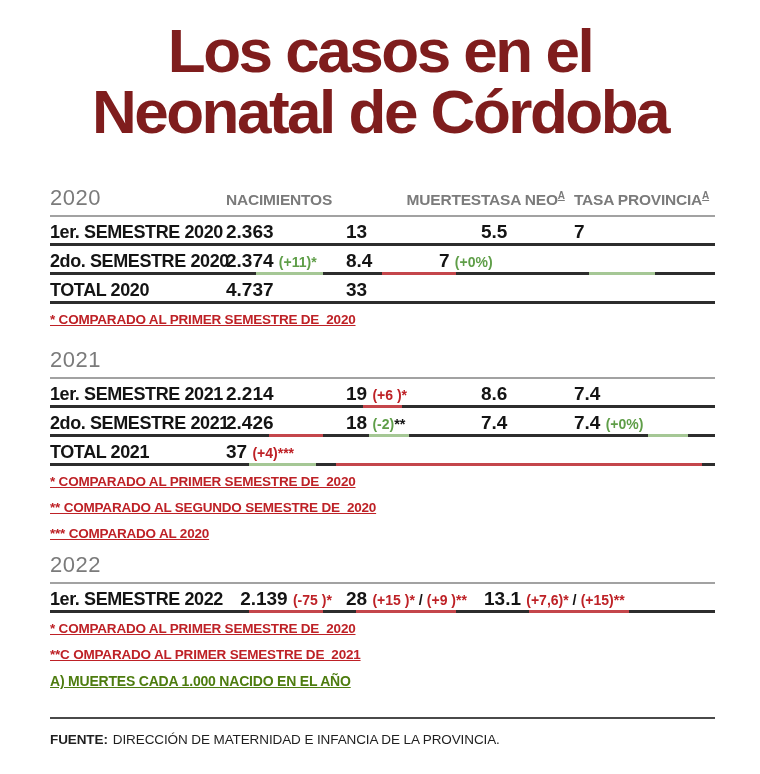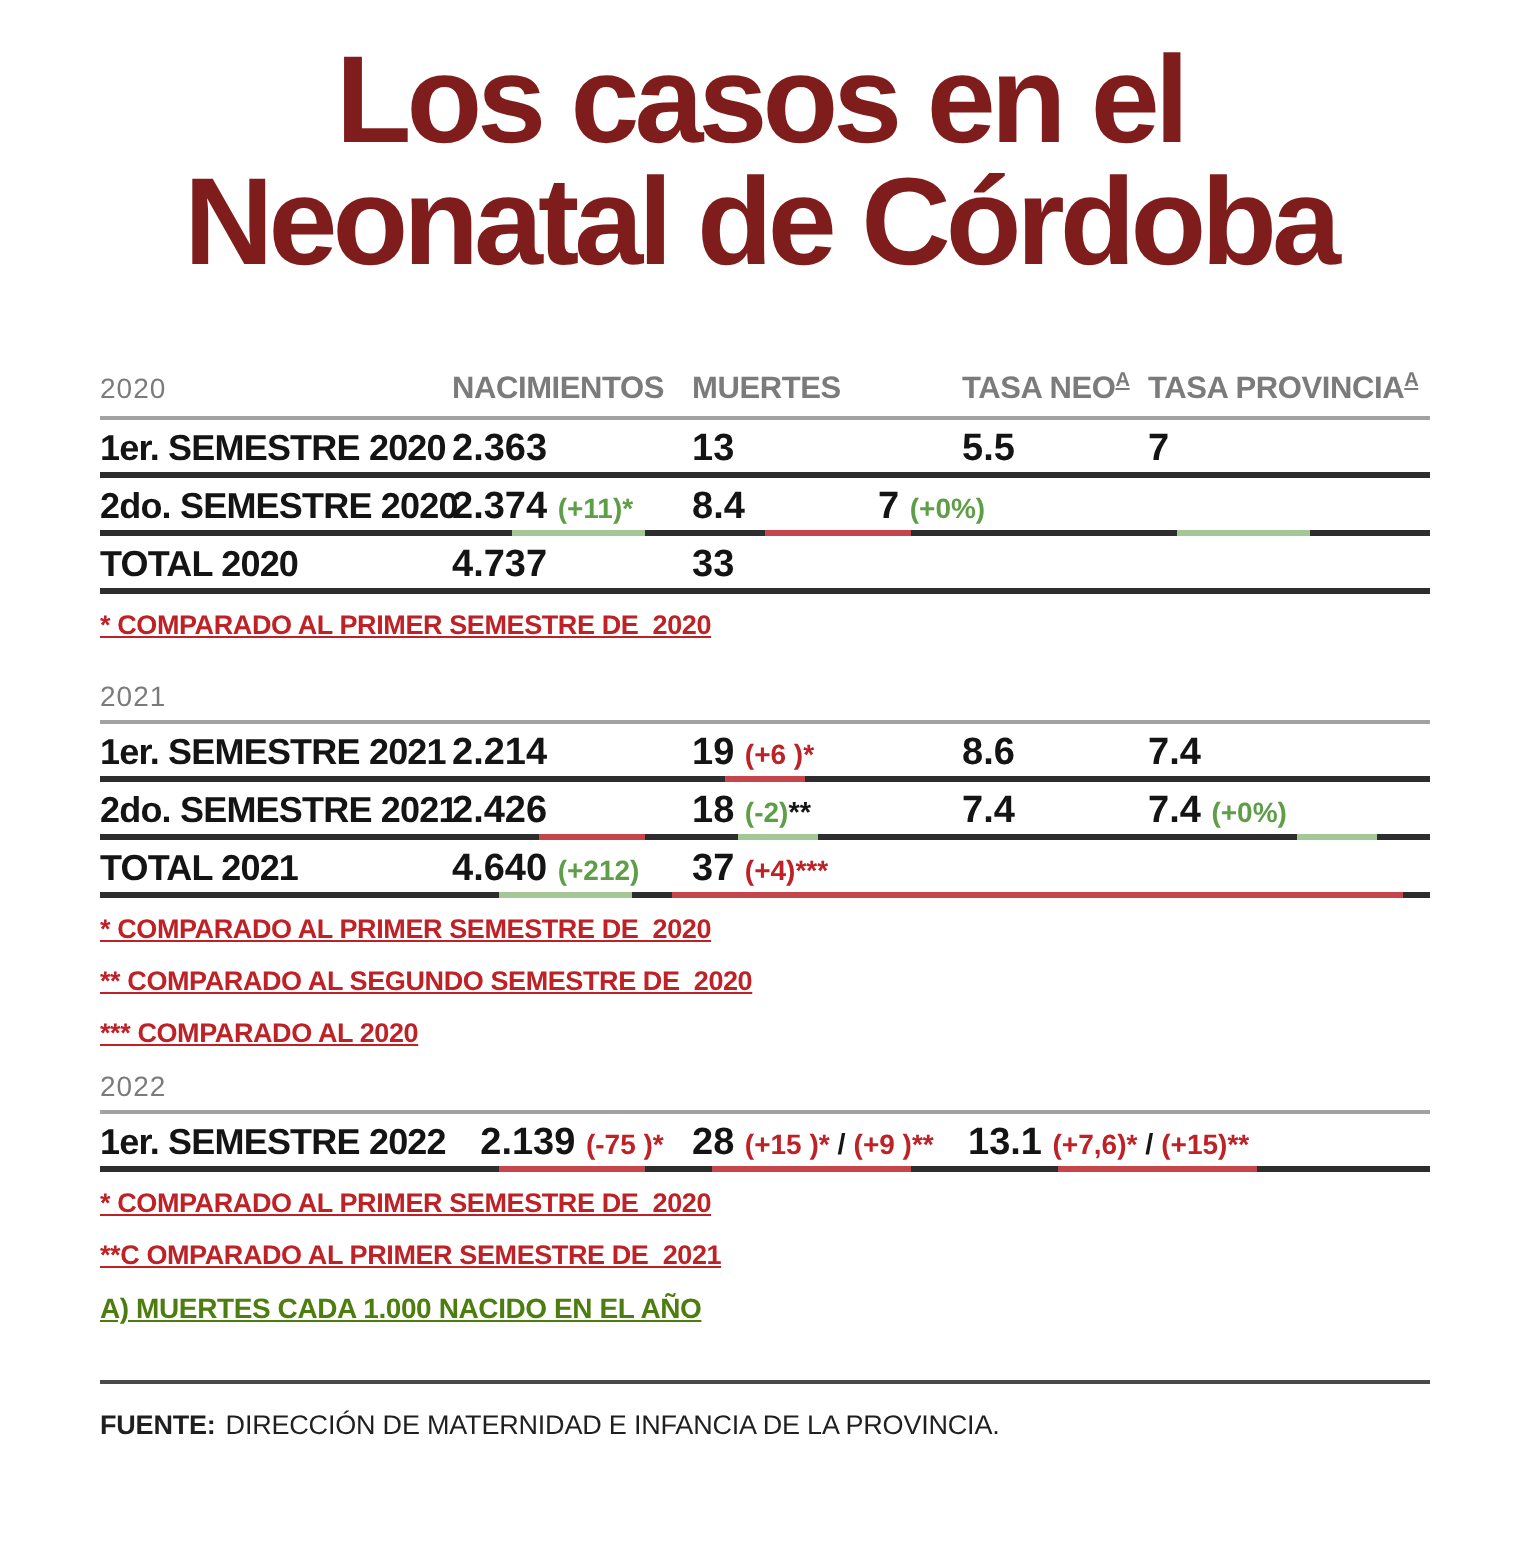--- a/index.html
+++ b/index.html
@@ -12,21 +12,21 @@
     width:760px;height:774px;background:#ffffff;overflow:hidden;
     font-family:"Liberation Sans",sans-serif;color:#141414;
   }
   .title{
     margin-top:20px;text-align:center;font-weight:700;color:#7f1d1d;
     font-size:62px;line-height:.99;letter-spacing:-2.5px;
   }
   .content{margin:0 45px 0 50px;}
   .tbl{display:block;}
   .thead{display:flex;align-items:baseline;border-bottom:2px solid #a2a2a2;padding-bottom:4px;}
-  .year{width:176px;font-size:14px;font-weight:400;color:var(--gray);letter-spacing:.5px;flex:none;}
+  .year{width:176px;font-size:22px;font-weight:400;color:var(--gray);letter-spacing:.5px;flex:none;}
   .hcol{font-size:15.5px;font-weight:700;color:var(--gray);letter-spacing:-.2px;white-space:nowrap;flex:none;}
   .hcol sup{font-size:10px;text-decoration:underline;}
   .trow{display:flex;align-items:baseline;position:relative;padding:4px 0 3px;}
   .rowline{position:absolute;left:0;right:0;bottom:0;height:3px;background:var(--dark-line);}
   .rlabel{width:176px;flex:none;font-size:18px;font-weight:700;letter-spacing:-.4px;white-space:nowrap;}
   .cell{white-space:nowrap;overflow:visible;flex:none;}
   .cell.flex{flex:1;}
   .seg-v{font-size:19px;font-weight:700;color:#141414;}
   .seg-r{font-size:14px;font-weight:700;color:var(--red);}
   .seg-g{font-size:14px;font-weight:700;color:var(--green);}
@@ -47,21 +47,21 @@
 <div class="title">
   <div>Los casos en el</div>
   <div>Neonatal de Córdoba</div>
 </div>
 
 <div class="content">
   <section class="tbl mt-2020">
       <div class="thead">
         <span class="year">2020</span>
         <span class="hcol" style="width: 120px;">NACIMIENTOS</span>
-        <span class="hcol" style="width: 135px;">MUERTES</span>
+        <span class="hcol" style="width: 135px; text-align: right;">MUERTES</span>
         <span class="hcol" style="width: 93px;">TASA NEO<sup>A</sup></span>
         <span class="hcol" style="flex: 1 1 0%;">TASA PROVINCIA<sup>A</sup></span>
       </div>
       <div class="trow">
         <span class="rlabel">1er. SEMESTRE 2020</span>
         <span class="cell" style="width: 120px;"><span class="seg-v">2.363</span></span>
         <span class="cell" style="width: 135px;"><span class="seg-v">13</span></span>
         <span class="cell" style="width: 93px;"><span class="seg-v">5.5</span></span>
         <span class="cell flex"><span class="seg-v">7</span></span>
         <div class="rowline" style="background: linear-gradient(to right, rgb(45, 45, 45) 0%, rgb(45, 45, 45) 100%);"></div>
@@ -100,21 +100,20 @@
       <div class="trow">
         <span class="rlabel">2do. SEMESTRE 2021</span>
         <span class="cell" style="width: 120px;"><span class="seg-v">2.426</span></span>
         <span class="cell" style="width: 135px;"><span class="seg-v">18 </span><span class="seg-g">(-2)</span><span class="seg-v2">**</span></span>
         <span class="cell" style="width: 93px;"><span class="seg-v">7.4</span></span>
         <span class="cell flex"><span class="seg-v">7.4 </span><span class="seg-g">(+0%)</span></span>
         <div class="rowline" style="background: linear-gradient(to right, rgb(45, 45, 45) 0%, rgb(45, 45, 45) 33%, rgb(196, 70, 75) 33%, rgb(196, 70, 75) 41%, rgb(45, 45, 45) 41%, rgb(45, 45, 45) 48%, rgb(165, 199, 149) 48%, rgb(165, 199, 149) 54%, rgb(45, 45, 45) 54%, rgb(45, 45, 45) 90%, rgb(165, 199, 149) 90%, rgb(165, 199, 149) 96%, rgb(45, 45, 45) 96%, rgb(45, 45, 45) 100%);"></div>
       </div>
       <div class="trow">
         <span class="rlabel">TOTAL 2021</span>
-        <span class="cell" style="width: 120px;"><span class="seg-v">4.640 </span><span class="seg-g">(+212)</span></span>
         <span class="cell" style="width: 135px;"><span class="seg-v">37 </span><span class="seg-r">(+4)***</span></span>
         <span class="cell" style="width: 93px;"></span>
         <span class="cell flex"></span>
         <div class="rowline" style="background: linear-gradient(to right, rgb(45, 45, 45) 0%, rgb(45, 45, 45) 30%, rgb(165, 199, 149) 30%, rgb(165, 199, 149) 40%, rgb(45, 45, 45) 40%, rgb(45, 45, 45) 43%, rgb(196, 70, 75) 43%, rgb(196, 70, 75) 98%, rgb(45, 45, 45) 98%, rgb(45, 45, 45) 100%);"></div>
       </div>
       <div class="fns">
         <div class="fn">* COMPARADO AL PRIMER SEMESTRE DE&nbsp; 2020</div>
         <div class="fn">** COMPARADO AL SEGUNDO SEMESTRE DE&nbsp; 2020</div>
         <div class="fn">*** COMPARADO AL 2020</div>
       </div>

